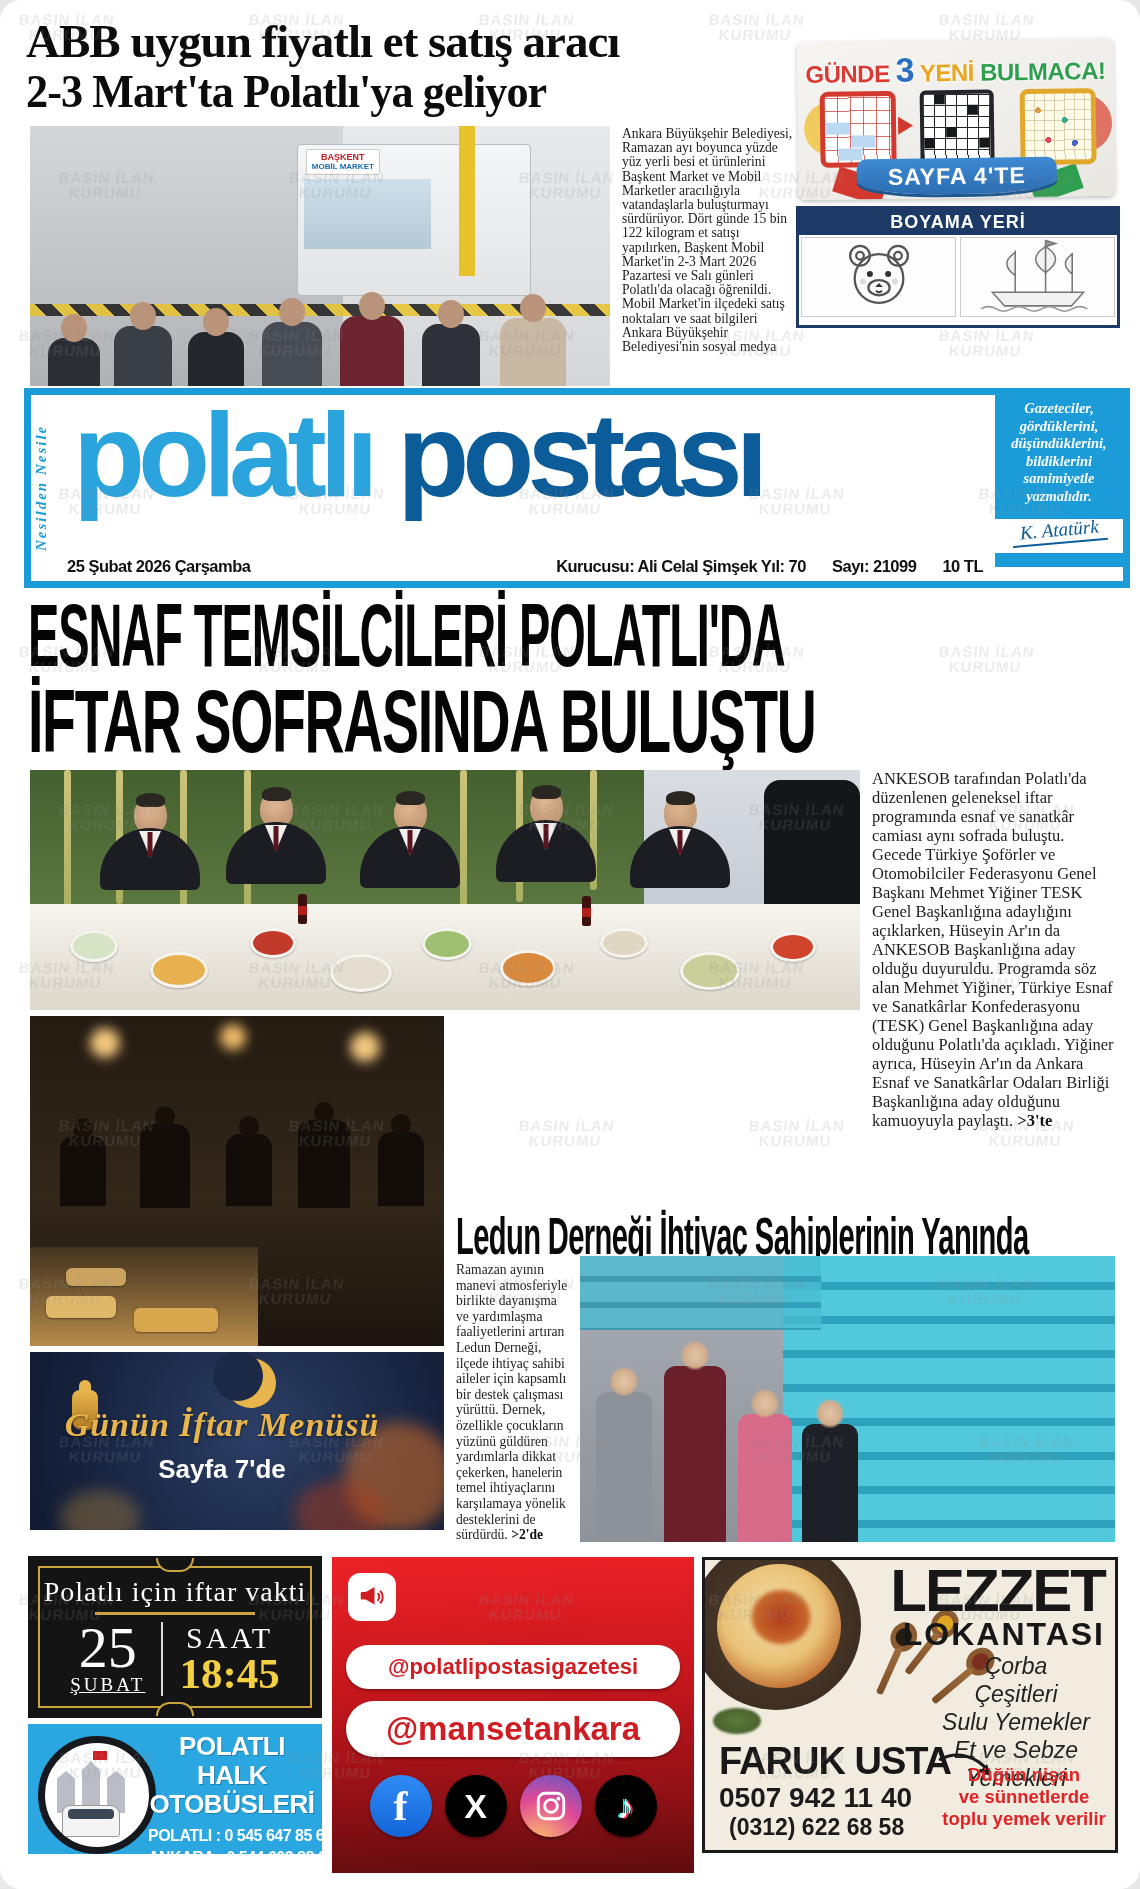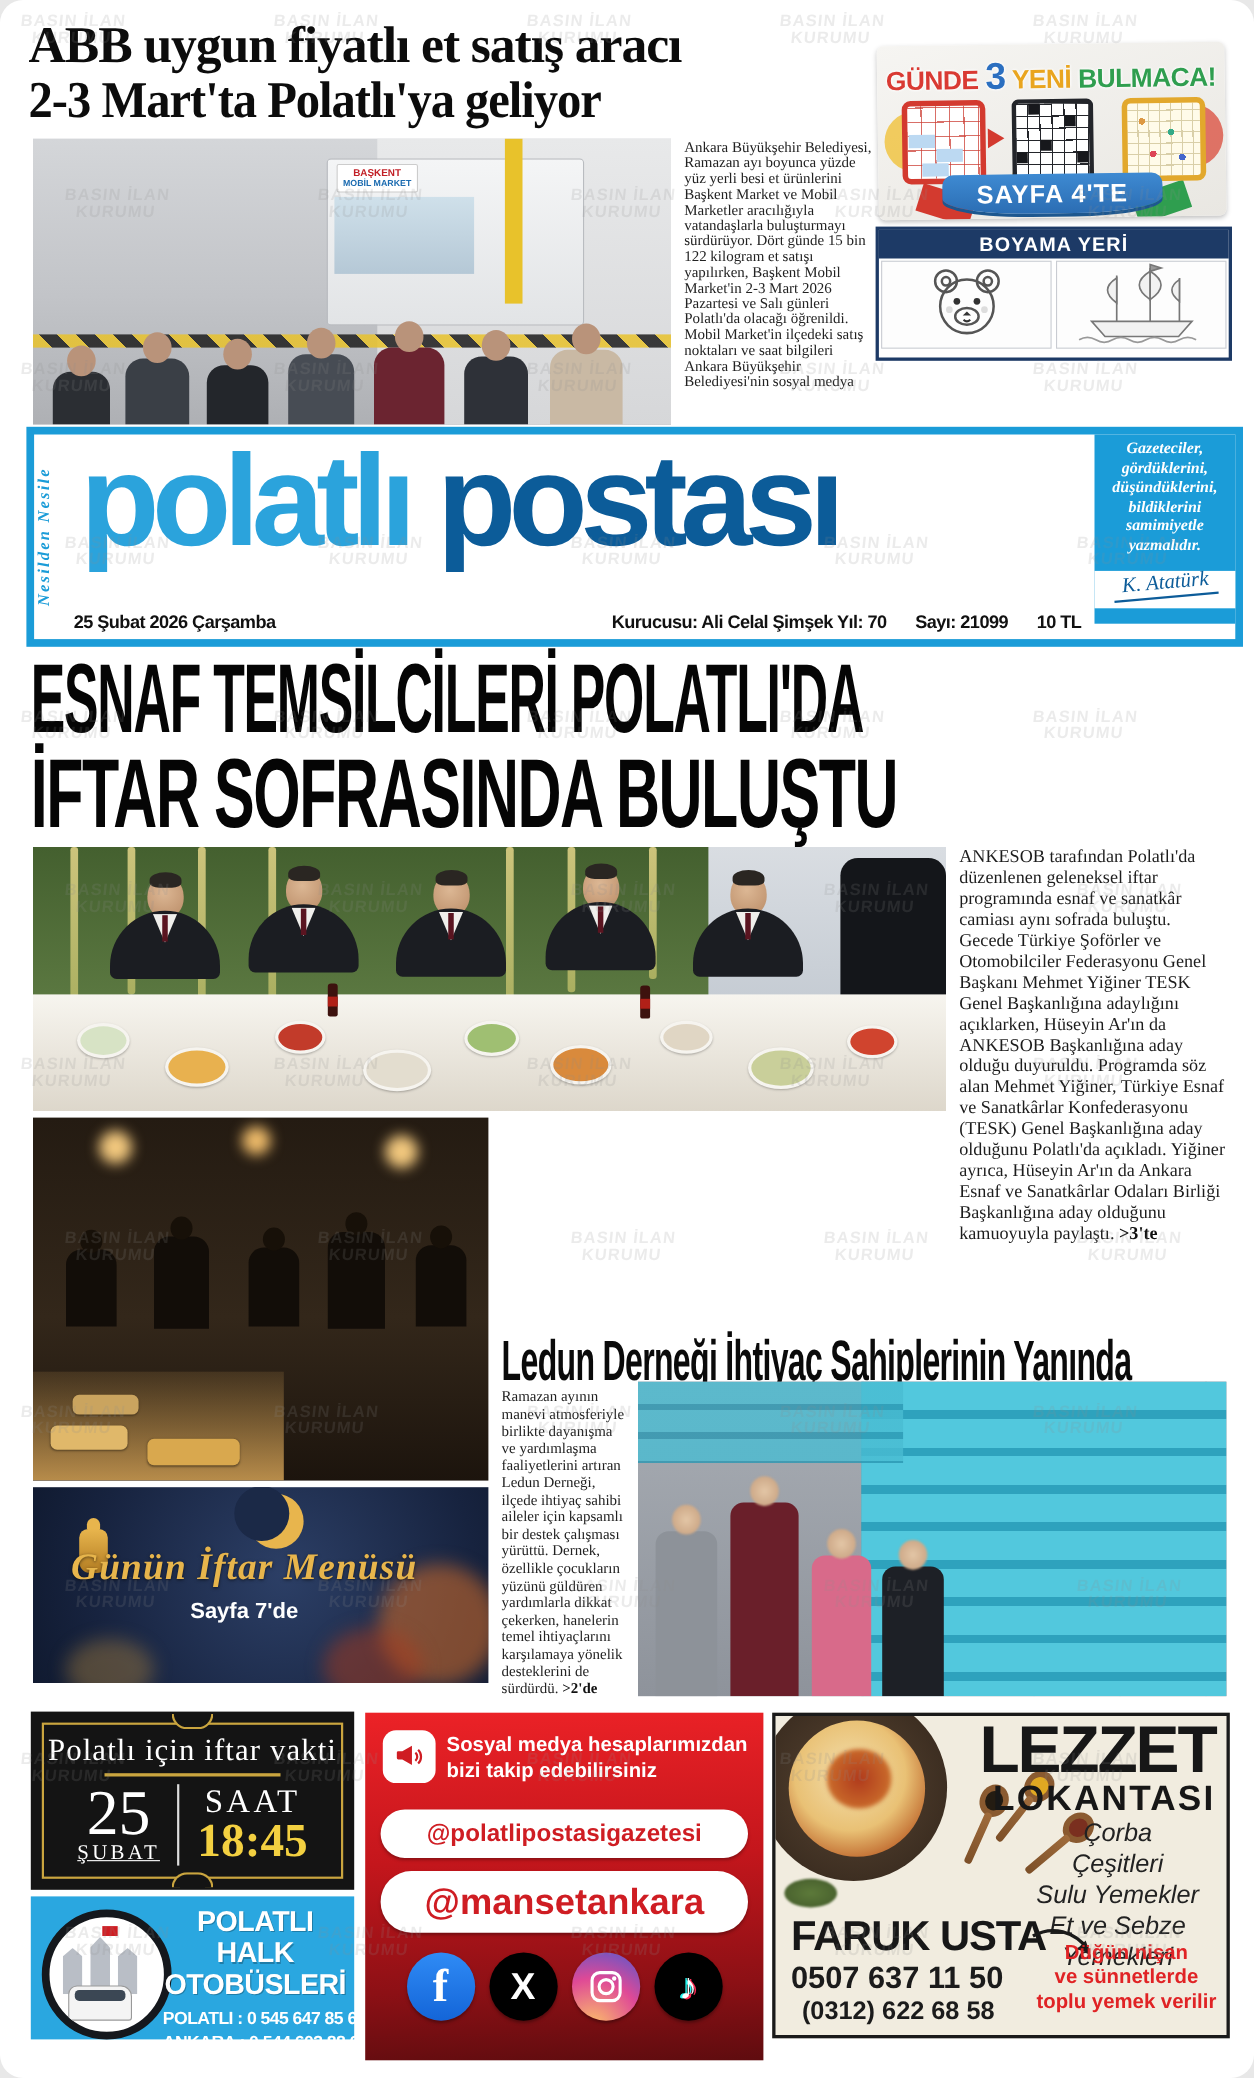--- a/index.html
+++ b/index.html
@@ -158,21 +158,21 @@
 
   
   .menuad{left:30px;top:1352px;width:414px;height:178px;overflow:hidden;
         background:radial-gradient(circle at 55% 45%,#2c3f66,#17233f 70%,#101a30);}
   .menuad .cres{position:absolute;left:196px;top:6px;width:50px;height:50px;border-radius:50%;background:#e8b54d;}
   .menuad .cres::after{content:"";position:absolute;left:-13px;top:-7px;width:50px;height:50px;border-radius:50%;background:#1b2947;}
   .menuad .ttl{position:absolute;left:0;right:30px;top:54px;text-align:center;color:#e7b54c;
         font-style:italic;font-weight:bold;font-size:34px;letter-spacing:1px;
         text-shadow:0 1px 3px rgba(0,0,0,.6);}
   .menuad .sub{position:absolute;left:0;right:30px;top:102px;text-align:center;color:#fff;
-        font-family:"Liberation Sans",sans-serif;font-weight:bold;font-size:20px;}
+        font-family:"Liberation Sans",sans-serif;font-weight:bold;font-size:26px;}
   .lantern{position:absolute;left:42px;top:38px;width:26px;height:40px;background:linear-gradient(#e8b54d,#b27c22);
         border-radius:8px 8px 10px 10px;}
   .lantern::before{content:"";position:absolute;left:7px;top:-10px;width:12px;height:10px;background:#e8b54d;border-radius:6px 6px 0 0;}
   .menuad .warm{position:absolute;border-radius:50%;filter:blur(8px);}
 
   
   .timead{left:28px;top:1556px;width:294px;height:162px;background:#141414;color:#fff;}
   .timead .frame{position:absolute;inset:10px;border:2px solid #caa53f;}
   .timead .notch{position:absolute;left:50%;transform:translateX(-50%);width:34px;height:12px;border:2px solid #caa53f;background:#141414;}
   .timead .notch.t{top:2px;border-radius:0 0 16px 16px;border-top:none;}
@@ -514,24 +514,20 @@
   </div>
 
   <div class="abs social">
     <div class="hdr">
       <div class="mega">
         <svg width="30" height="30" viewBox="0 0 24 24">
           <path d="M14 4 L7 8 H4 a1 1 0 0 0 -1 1 v4 a1 1 0 0 0 1 1 h3 l7 4 z" fill="#cf1d23"></path>
           <path d="M16.5 9 a4 4 0 0 1 0 6 M18.5 7 a7 7 0 0 1 0 10" stroke="#cf1d23" stroke-width="1.6" fill="none"></path>
         </svg>
       </div>
-      <div class="htxt">
-        <span>Sosyal medya hesaplarımızdan</span><br>
-        <span>bizi takip edebilirsiniz</span>
-      </div>
     </div>
     <div class="pill p2">@mansetankara</div>
     <div class="pill p1">@polatlipostasigazetesi</div>
     <div class="icons">
       <div class="sicon fb">f</div>
       <div class="sicon xx">X</div>
       <div class="sicon ig">
         <svg width="34" height="34" viewBox="0 0 24 24">
           <rect x="3" y="3" width="18" height="18" rx="5" fill="none" stroke="#fff" stroke-width="2"></rect>
           <circle cx="12" cy="12" r="4.5" fill="none" stroke="#fff" stroke-width="2"></circle>
@@ -574,21 +570,21 @@
       <span>Et ve Sebze</span><br>
       <span>Yemekleri</span>
     </div>
     <div class="chef">FARUK USTA</div>
     <div class="arrow">
       <svg width="64" height="32" viewBox="0 0 64 32">
         <path d="M2 8 C 20 -2, 40 4, 52 20" stroke="#1a1a1a" stroke-width="3" fill="none"></path>
         <polygon points="54,24 42,20 50,12" fill="#1a1a1a"></polygon>
       </svg>
     </div>
-    <div class="ph1">0507 637 11 50</div>
+    <div class="ph1">0507 942 11 40</div>
     <div class="ph2">(0312) 622 68 58</div>
     <div class="note">
       <span>Düğün nişan</span><br>
       <span>ve sünnetlerde</span><br>
       <span>toplu yemek verilir</span>
     </div>
   </div>
 
   <div id="wm-layer">
       <div class="wm" style="left: 18px; top: 12px;">BASIN İLAN<div>KURUMU</div></div>

